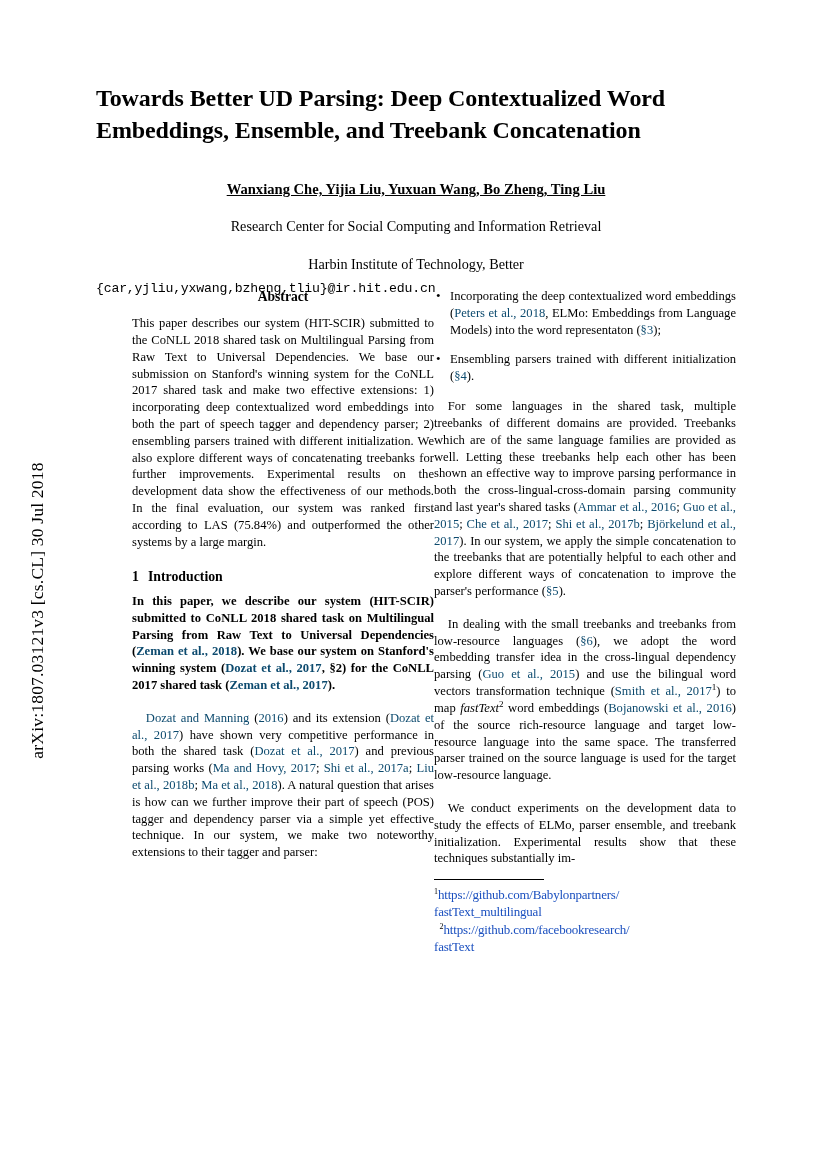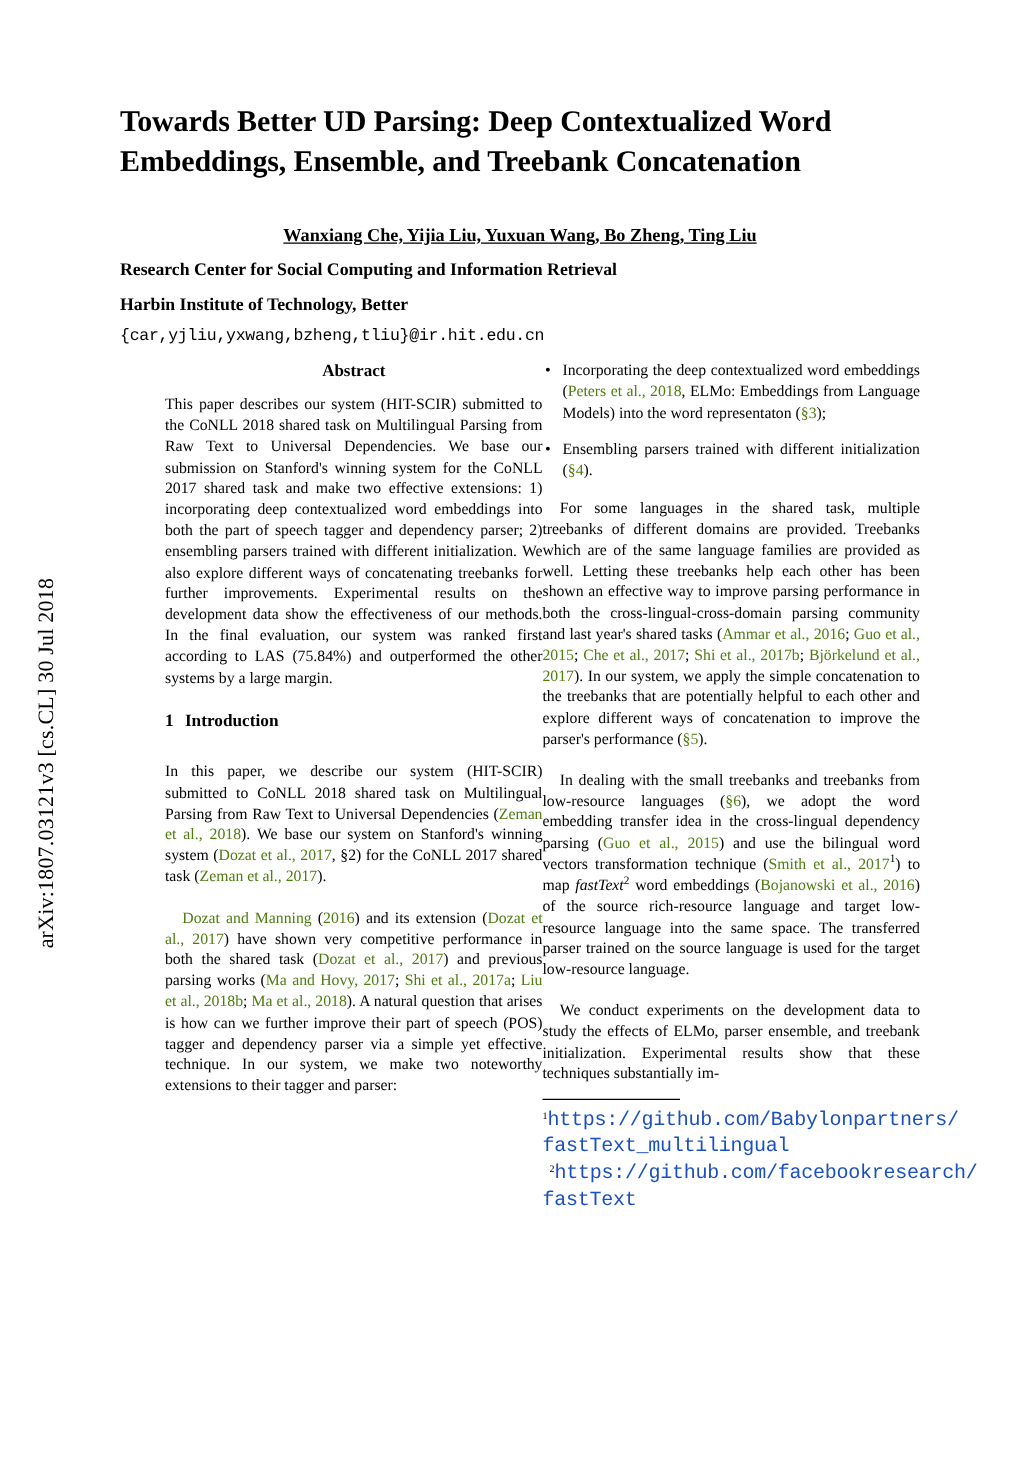--- a/index.html
+++ b/index.html
@@ -49,25 +49,24 @@
     letter-spacing: -0.1px;
   }
   .authors {
     margin-top: 34px;
     text-align: center;
     font-size: 14.6px;
     font-weight: bold;
     text-decoration: underline;
   }
   .affil {
-    text-align: left;
+    text-align: center;
     font-size: 14.2px;
-    margin-top: 8px;
+    margin-top: 18px;
     line-height: 1.45;
-    font-weight: bold;
   }
   .emails {
     font-family: "Liberation Mono", monospace;
     font-size: 13.2px;
     margin-top: 6px;
     letter-spacing: -0.2px;
   }
   .columns {
     position: absolute;
     left: 96px;
@@ -86,32 +85,32 @@
   .abstract-head {
     text-align: center;
     font-weight: bold;
     font-size: 13.6px;
     margin-bottom: 9px;
   }
   p {
     margin: 0;
     text-indent: 1.1em;
   }
-  p.noindent { text-indent: 0; }
+  p.noindent { text-indent: 0; font-weight: bold; }
   p + p { margin-top: 16px; }
   .abstract-body p { text-indent: 0; }
   .sec-head {
     font-weight: bold;
     font-size: 13.8px;
     margin-top: 17px;
-    margin-bottom: 23px;
+    margin-bottom: 7px;
   }
   .sec-head .num { margin-right: 9px; }
   a.cite {
-    color: #4d7c0f;
+    color: #0c4a6e;
     text-decoration: none;
   }
   ul.bullets {
     list-style: none;
     margin: 0 0 0 0;
     padding: 0;
   }
   ul.bullets li {
     position: relative;
     padding-left: 16px;
@@ -132,22 +131,22 @@
     background: #000;
     margin-top: 12px;
     margin-bottom: 6px;
   }
   .footnote {
     font-size: 11.1px;
     line-height: 1.32;
     font-family: "Liberation Serif", serif;
   }
   .footnote .mono {
-    font-family: Liberation Mono, monospace;
-    font-size: 16px;
+    font-family: Liberation Serif, serif;
+    font-size: 13px;
     color: #1a4fbf;
     letter-spacing: -0.2px;
   }
   sup { font-size: 0.72em; vertical-align: super; line-height: 0; }
   .italic { font-style: italic; }
 </style>
 </head>
 <body>
 
 <div class="page">

